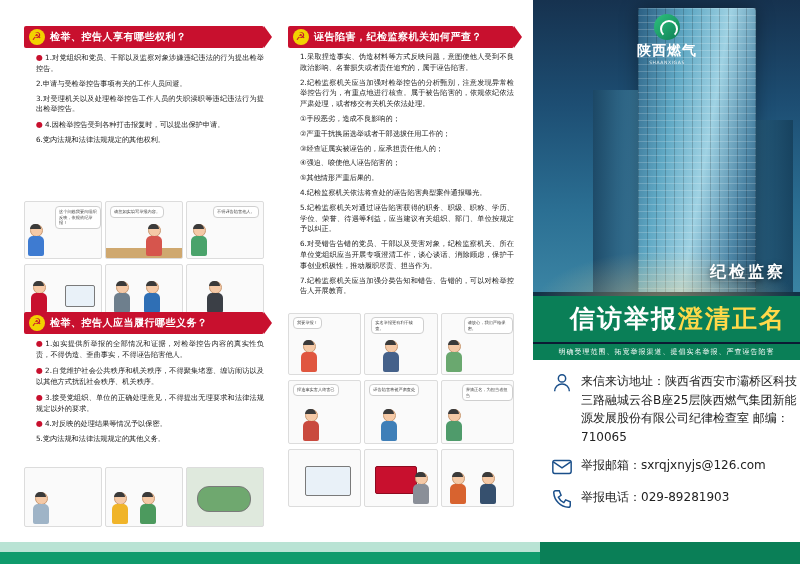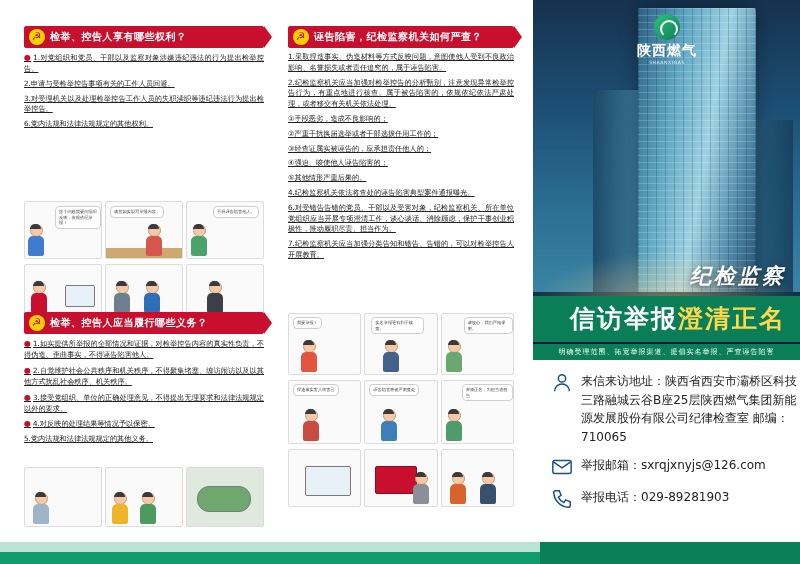--- a/index.html
+++ b/index.html
@@ -26,21 +26,21 @@
     padding-left:26px;font-size:10px;font-weight:bold;letter-spacing:.5px;
   }
   .ribbon:after{
     content:"";position:absolute;right:-8px;top:0;border-left:8px solid #c8102e;
     border-top:11px solid transparent;border-bottom:11px solid transparent;
   }
   .ribbon .emblem{
     position:absolute;left:5px;top:3px;width:16px;height:16px;border-radius:50%;
     background:#f2d200;color:#c8102e;font-size:11px;line-height:16px;text-align:center;
   }
-  .para{font-size:7.2px;line-height:1.5;color:#222;margin:4px 0 0 0;text-align:justify;text-decoration:underline;}
+  .para{font-size:7.2px;line-height:1.5;color:#222;margin:4px 0 0 12px;text-align:justify;}
   .bullet{color:#c8102e;font-size:8px;margin-right:2px;}
 
   
   .strip{display:flex;gap:3px;margin-top:5px;}
   .cell{
     flex:1;height:56px;border:1px solid #dcdcdc;border-radius:2px;
     background:#fafafa;position:relative;overflow:hidden;
   }
   .bubble{
     position:absolute;background:#fff;border:1px solid #cfcfcf;border-radius:4px;
@@ -73,21 +73,21 @@
 
   .logo{position:absolute;left:92px;top:14px;width:84px;height:40px;text-align:center;color:#fff;}
   .logo .mark{width:26px;height:26px;margin:0 auto;border-radius:50%;
         background:linear-gradient(135deg,#2ec27e,#0e7f55);position:relative;}
   .logo .mark:after{content:"";position:absolute;left:6px;top:6px;width:14px;height:14px;
         border:2px solid #fff;border-radius:50%;border-bottom-color:transparent;}
   .logo .cn{font-size:14px;font-weight:bold;margin-top:2px;letter-spacing:1px;}
   .logo .en{font-size:4.5px;letter-spacing:.6px;opacity:.9;}
 
   .cover-title{position:absolute;left:0;top:262px;width:267px;color:#fff;text-align:right;padding-right:14px;box-sizing:border-box;}
-  .cover-title .t1{font-size:21px;font-weight:bold;letter-spacing:3px;text-shadow:0 2px 6px rgba(0,0,0,.6);font-style:italic;}
+  .cover-title .t1{font-size:16px;font-weight:bold;letter-spacing:3px;text-shadow:0 2px 6px rgba(0,0,0,.6);}
   .greenband{position:absolute;left:0;top:296px;width:267px;height:46px;background:#0a7f57;}
   .greenband .t2{position:absolute;right:14px;top:6px;font-size:25px;font-weight:bold;color:#fff;letter-spacing:2px;}
   .greenband .t2 em{font-style:normal;color:#ffd94a;}
   .subline{position:absolute;left:0;top:348px;width:267px;text-align:center;color:#fff;font-size:7px;letter-spacing:1px;}
 
   .contact{position:absolute;left:0;top:372px;width:267px;color:#1a1a1a;}
   .crow{display:flex;align-items:flex-start;margin:0 0 10px 18px;}
   .cicon{width:22px;height:22px;flex:0 0 22px;margin-right:8px;color:#1a4f8a;}
   .ctext{font-size:12px;line-height:1.55;color:#222;}
   .footer-note{position:absolute;left:0;top:520px;width:267px;text-align:center;font-size:6.4px;color:#222;}
@@ -99,20 +99,21 @@
 <div class="page">
 
   <div class="panel" style="left:24px;top:26px;width:240px;">
     <div class="ribbon">
       <span class="emblem">☭</span>
       <span>检举、控告人享有哪些权利？</span>
     </div>
     <div class="para"><span class="bullet">●</span><span>1.对党组织和党员、干部以及监察对象涉嫌违纪违法的行为提出检举控告。</span></div>
     <div class="para"><span>2.申请与受检举控告事项有关的工作人员回避。</span></div>
     <div class="para"><span>3.对受理机关以及处理检举控告工作人员的失职渎职等违纪违法行为提出检举控告。</span></div>
+    <div class="para"><span class="bullet">●</span><span>4.因检举控告受到各种打击报复时，可以提出保护申请。</span></div>
     <div class="para"><span>6.党内法规和法律法规规定的其他权利。</span></div>
   </div>
 
   <div class="panel" style="left:24px;top:196px;width:240px;">
     <div class="strip">
       <div class="cell">
         <div class="bubble" style="left:30px;top:4px;">这个问题我要向组织反映，依规依纪举报！</div>
         <div class="fig" style="left:5px;">
             <div class="head">
               <div class="hair"></div>
@@ -223,20 +224,21 @@
       <span>诬告陷害，纪检监察机关如何严查？</span>
     </div>
     <div class="para"><span>1.采取捏造事实、伪造材料等方式反映问题，意图使他人受到不良政治影响、名誉损失或者责任追究的，属于诬告陷害。</span></div>
     <div class="para"><span>2.纪检监察机关应当加强对检举控告的分析甄别，注意发现异常检举控告行为，有重点地进行核查。属于被告陷害的，依规依纪依法严肃处理，或者移交有关机关依法处理。</span></div>
     <div class="para"><span>①手段恶劣，造成不良影响的；</span></div>
     <div class="para"><span>②严重干扰换届选举或者干部选拔任用工作的；</span></div>
     <div class="para"><span>③经查证属实被诬告的，应承担责任他人的；</span></div>
     <div class="para"><span>④强迫、唆使他人诬告陷害的；</span></div>
     <div class="para"><span>⑤其他情形严重后果的。</span></div>
     <div class="para"><span>4.纪检监察机关依法将查处的诬告陷害典型案件通报曝光。</span></div>
+    <div class="para"><span>5.纪检监察机关对通过诬告陷害获得的职务、职级、职称、学历、学位、荣誉、待遇等利益，应当建议有关组织、部门、单位按规定予以纠正。</span></div>
     <div class="para"><span>6.对受错告告错的党员、干部以及受害对象，纪检监察机关、所在单位党组织应当开展专项澄清工作，谈心谈话、消除顾虑，保护干事创业积极性，推动履职尽责、担当作为。</span></div>
     <div class="para"><span>7.纪检监察机关应当加强分类告知和错告、告错的，可以对检举控告人开展教育。</span></div>
   </div>
 
   <div class="panel" style="left:288px;top:308px;width:226px;">
     <div class="strip">
       <div class="cell" style="height:60px;">
         <div class="bubble" style="left:4px;top:3px;">我要举报！</div>
         <div class="fig" style="left:14px;">
             <div class="head">

